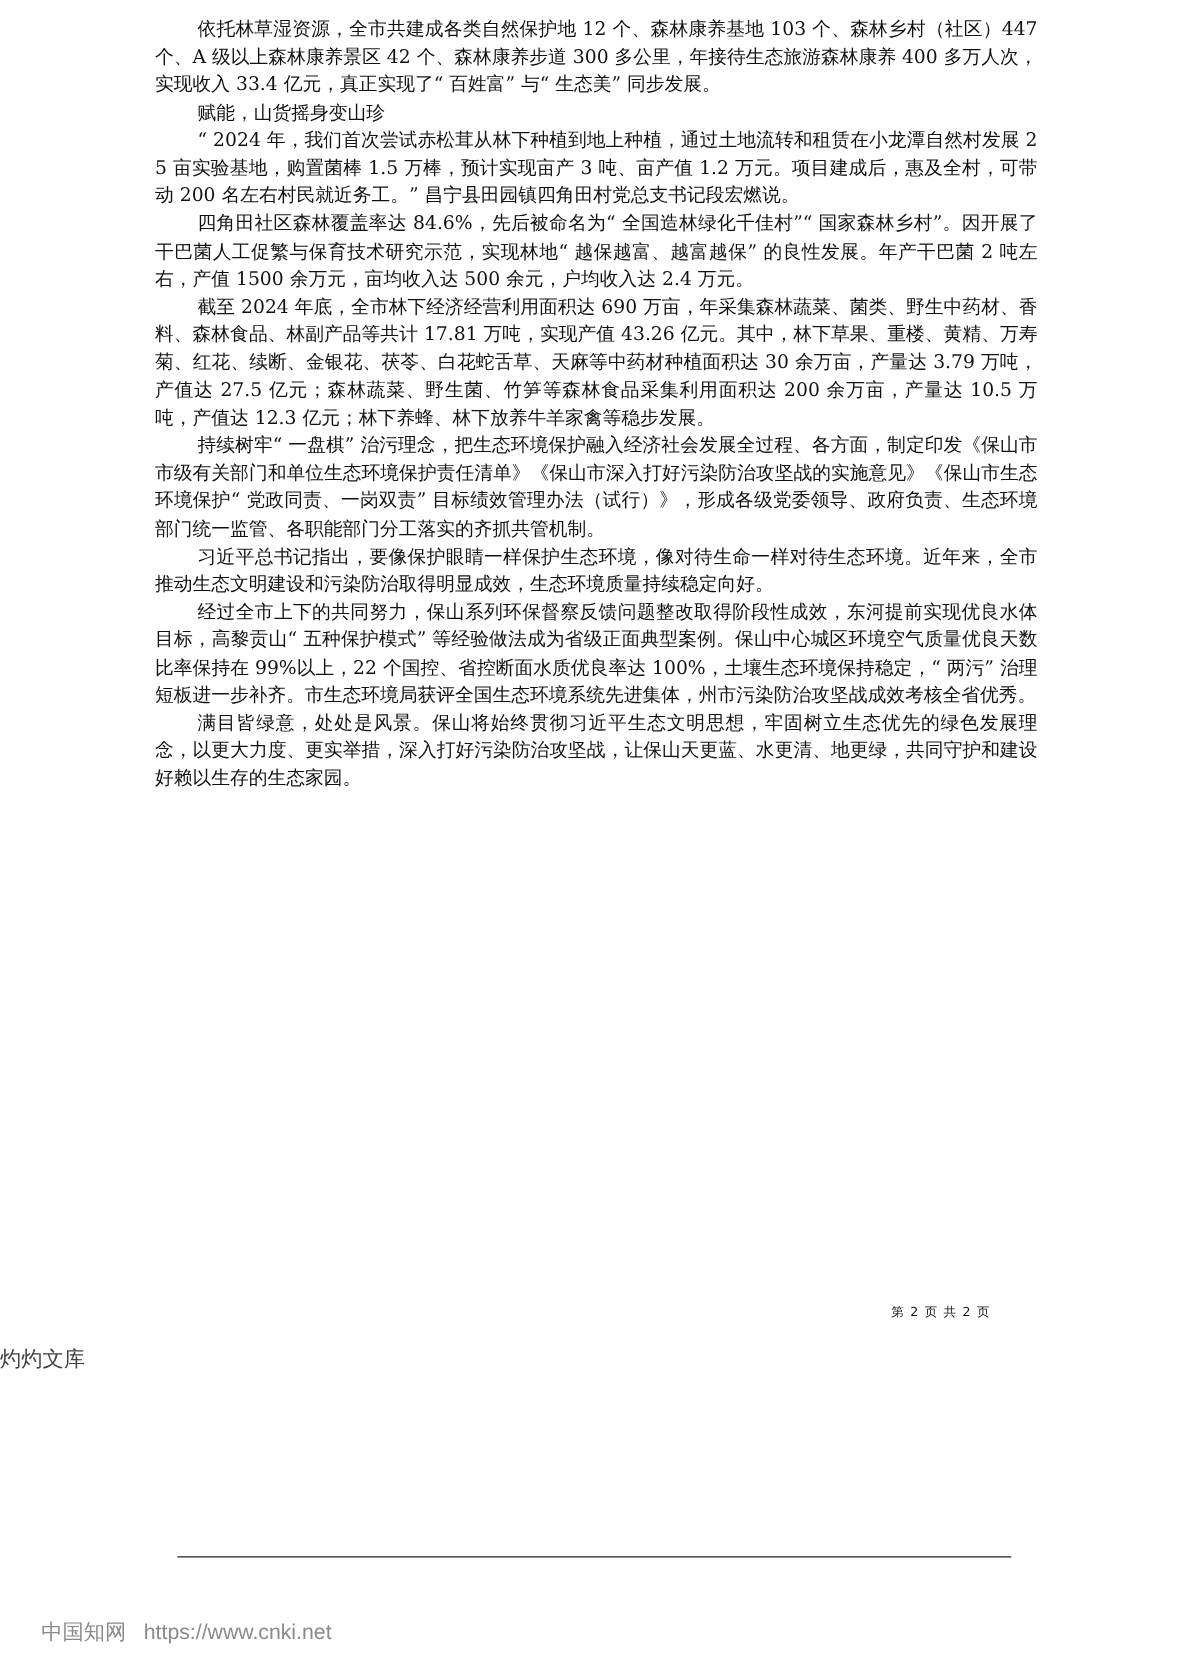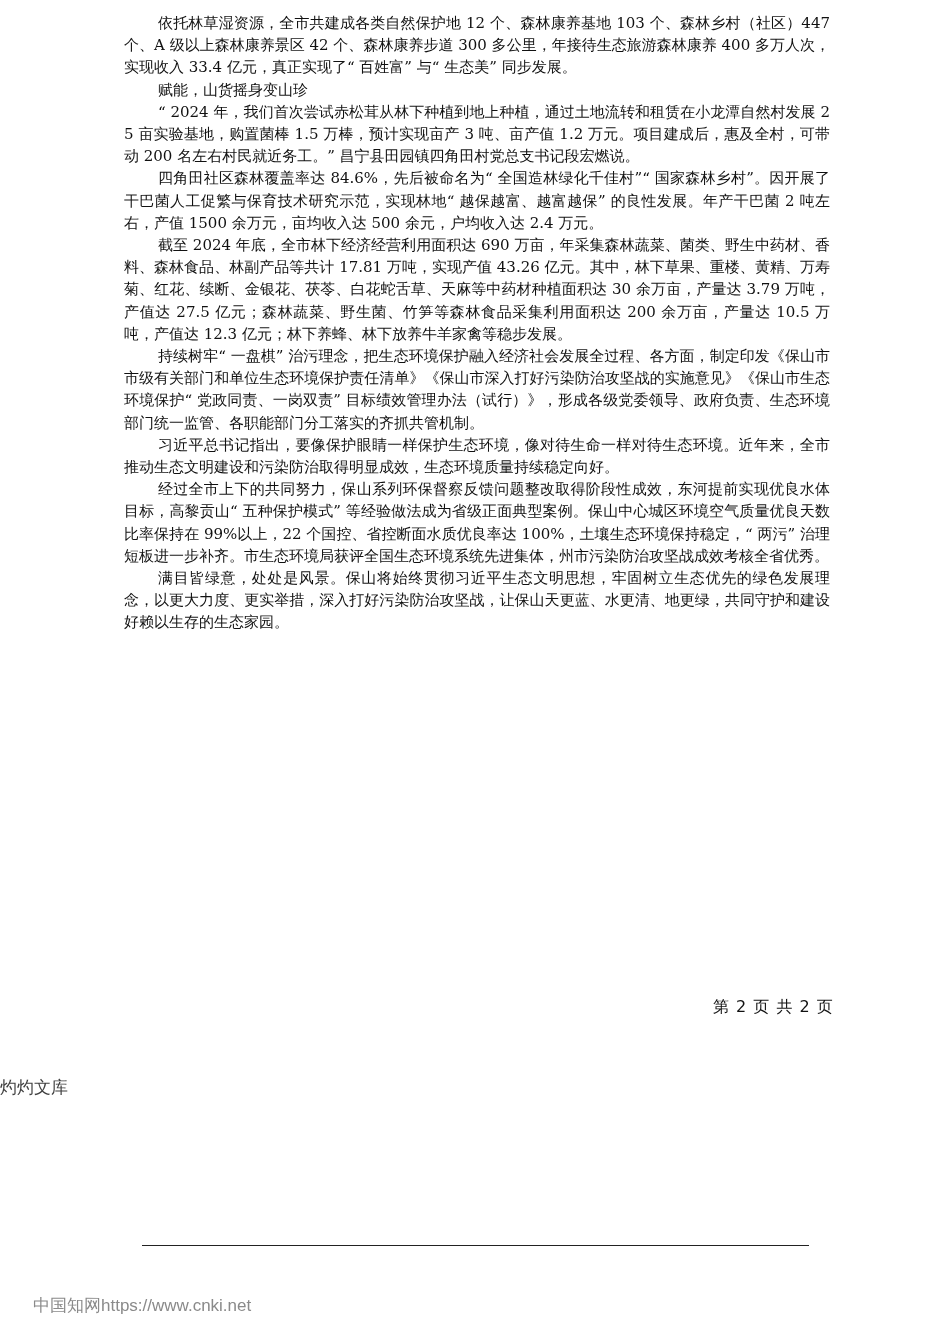--- a/index.html
+++ b/index.html
@@ -26,22 +26,22 @@
       font-size: 15px;
       line-height: 22.2px;
       text-indent: 34px;
       text-align: justify;
       letter-spacing: 0px;
       word-break: break-all;
     }
     .page-number {
       position: absolute;
       left: 713px;
-      top: 997px;
-      font-size: 16px;
+      top: 1043px;
+      font-size: 10px;
       font-family: "DejaVu Sans", "Liberation Sans", sans-serif;
       color: #111111;
       letter-spacing: 1px;
     }
     .library-brand {
       position: absolute;
       left: 0px;
       top: 1076px;
       font-size: 17px;
       font-family: "DejaVu Sans", "Liberation Sans", sans-serif;
@@ -56,20 +56,21 @@
       border-top: 1px solid #222222;
     }
     .cnki-footer {
       position: absolute;
       left: 33px;
       top: 1294px;
       font-family: "Liberation Sans", "DejaVu Sans", sans-serif;
       font-size: 17px;
       color: #8a8a8a;
       display: flex;
+      gap: 14px;
       align-items: baseline;
     }
   </style>
 </head>
 <body>
 
 <div class="page-body">
   <p class="para">依托林草湿资源，全市共建成各类自然保护地 12 个、森林康养基地 103 个、森林乡村（社区）447 个、A 级以上森林康养景区 42 个、森林康养步道 300 多公里，年接待生态旅游森林康养 400 多万人次，实现收入 33.4 亿元，真正实现了“ 百姓富” 与“ 生态美” 同步发展。</p>
   <p class="para">赋能，山货摇身变山珍</p>
   <p class="para">“ 2024 年，我们首次尝试赤松茸从林下种植到地上种植，通过土地流转和租赁在小龙潭自然村发展 25 亩实验基地，购置菌棒 1.5 万棒，预计实现亩产 3 吨、亩产值 1.2 万元。项目建成后，惠及全村，可带动 200 名左右村民就近务工。” 昌宁县田园镇四角田村党总支书记段宏燃说。</p>

